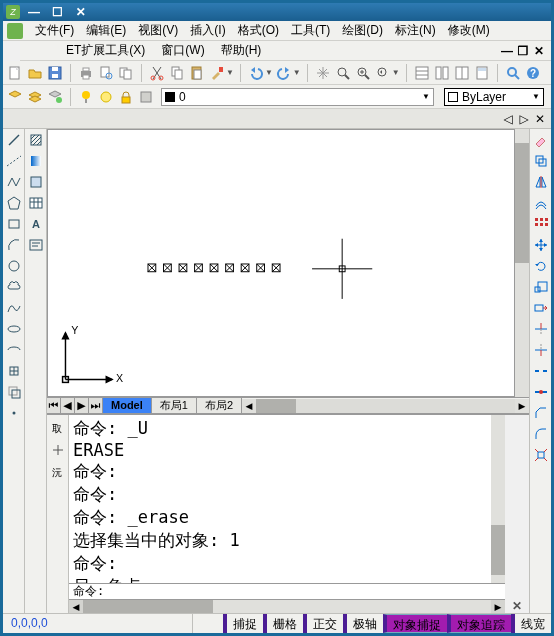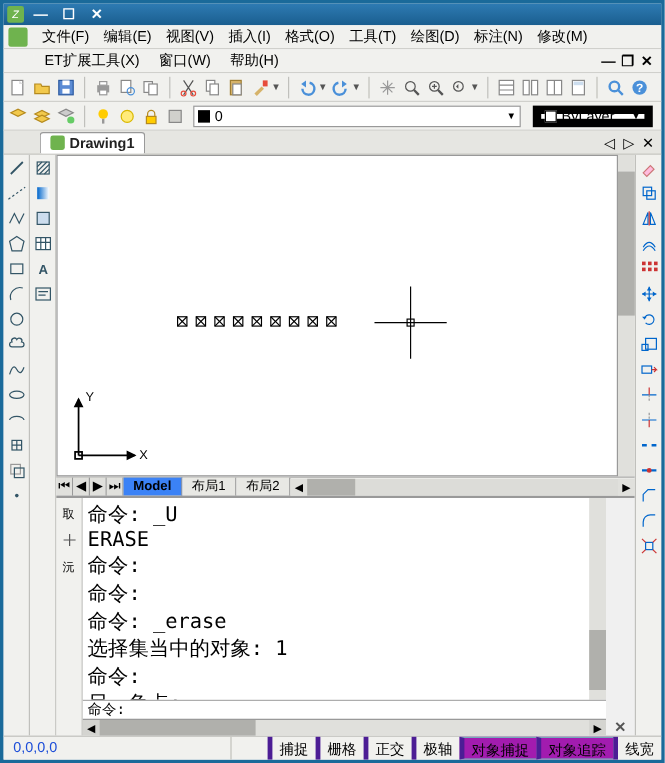--- a/index.html
+++ b/index.html
@@ -5,31 +5,31 @@
   * { box-sizing: border-box; margin: 0; padding: 0; }
   body { font-family: "Microsoft YaHei", Tahoma, sans-serif; font-size: 12px; background: #fff; overflow: hidden; }
   .window { width: 554px; height: 636px; border: 3px solid #1a6a9a; display: flex; flex-direction: column; background: #f0f0f0; }
   .titlebar { background: linear-gradient(to bottom, #2e7bb3, #1a5e8f); color: #fff; height: 18px; display: flex; align-items: center; padding: 0 3px; }
   .titlebar .logo { width: 14px; height: 14px; background: #6fb34e; border-radius: 2px; margin-right: 4px; display: inline-flex; align-items: center; justify-content: center; font-size: 9px; font-style: italic; }
   .title-text { flex: 1; font-size: 11px; }
   .winbtns span { display: inline-block; width: 20px; text-align: center; color: #fff; cursor: pointer; font-weight: bold; }
   .menubar { background: #f1f1ee; height: 20px; display: flex; align-items: center; padding: 0 4px; border-bottom: 1px solid #d0d0cc; }
   .menubar .logo2 { width: 16px; height: 16px; background: #6fb34e; border-radius: 2px; margin-right: 6px; }
   .menubar .menu-item { padding: 2px 6px; cursor: pointer; }
-  .menubar2 { background: #f1f1ee; height: 20px; display: flex; align-items: center; padding-left: 26px; border-bottom: 1px solid #d0d0cc; }
+  .menubar2 { background: #f1f1ee; height: 20px; display: flex; align-items: center; padding-left: 38px; border-bottom: 1px solid #d0d0cc; margin-left: 17px; }
   .menubar2 .menu-item { padding: 2px 8px; cursor: pointer; }
   .mini-win { margin-left: auto; margin-right: 4px; display: flex; }
   .mini-win span { width: 16px; text-align: center; cursor: pointer; font-weight: bold; }
   .toolbar { background: #f1f1ee; height: 24px; display: flex; align-items: center; padding: 0 3px; border-bottom: 1px solid #d0d0cc; gap: 2px; }
   .toolbar .sep { width: 1px; height: 18px; background: #c0c0bc; margin: 0 4px; }
   .tbtn { width: 18px; height: 18px; display: inline-flex; align-items: center; justify-content: center; cursor: pointer; border-radius: 2px; }
   .tbtn svg { width: 16px; height: 16px; }
   .drop-arrow { font-size: 8px; color: #555; margin-left: -2px; }
   .layer-combo { flex: 1; height: 18px; border: 1px solid #999; background: #fff; margin: 0 4px; display: flex; align-items: center; padding: 0 3px; }
-  .bylayer-combo { width: 100px; height: 18px; border: 7px solid #000000; background: #fff; margin: 0 4px; display: flex; align-items: center; padding: 0 3px; }
+  .bylayer-combo { width: 100px; height: 18px; border: 1px solid #000000; background: #fff; margin: 0 4px; display: flex; align-items: center; padding: 0 3px; }
   .combo-sq { width: 10px; height: 10px; border: 1px solid #000; background: #fff; margin-right: 4px; }
   .combo-txt { flex: 1; }
   .combo-ar { font-size: 8px; }
   .doc-tabbar { background: #e6e6e2; height: 20px; display: flex; align-items: center; border-bottom: 1px solid #c0c0bc; }
   .doc-tab { background: #fff; height: 18px; display: flex; align-items: center; padding: 0 8px; border: 1px solid #999; border-bottom: none; border-radius: 3px 3px 0 0; margin-left: 30px; font-weight: bold; color: #222; }
   .doc-logo { width: 12px; height: 12px; background: #6fb34e; border-radius: 2px; margin-right: 4px; }
   .doc-navbtns { margin-left: auto; display: flex; gap: 2px; padding-right: 4px; }
   .doc-navbtns span { width: 14px; text-align: center; cursor: pointer; }
   .workarea-row { flex: 1; display: flex; min-height: 0; }
   .vert-toolbar { width: 22px; background: #f1f1ee; border-right: 1px solid #c0c0bc; display: flex; flex-direction: column; align-items: center; padding-top: 2px; gap: 3px; }
@@ -304,24 +304,20 @@
       <span class="combo-ar">▼</span>
     </div>
     <div class="bylayer-combo">
       <span class="combo-sq"></span>
       <span class="combo-txt">ByLayer</span>
       <span class="combo-ar">▼</span>
     </div>
   </div>
 
   <div class="doc-tabbar">
-    <div class="doc-tab">
-      <span class="doc-logo"></span>
-      <span>Drawing1</span>
-    </div>
     <div class="doc-navbtns">
       <span>◁</span>
       <span>▷</span>
       <span>✕</span>
     </div>
   </div>
 
   <div class="workarea-row">
 
     <div class="vert-toolbar">

